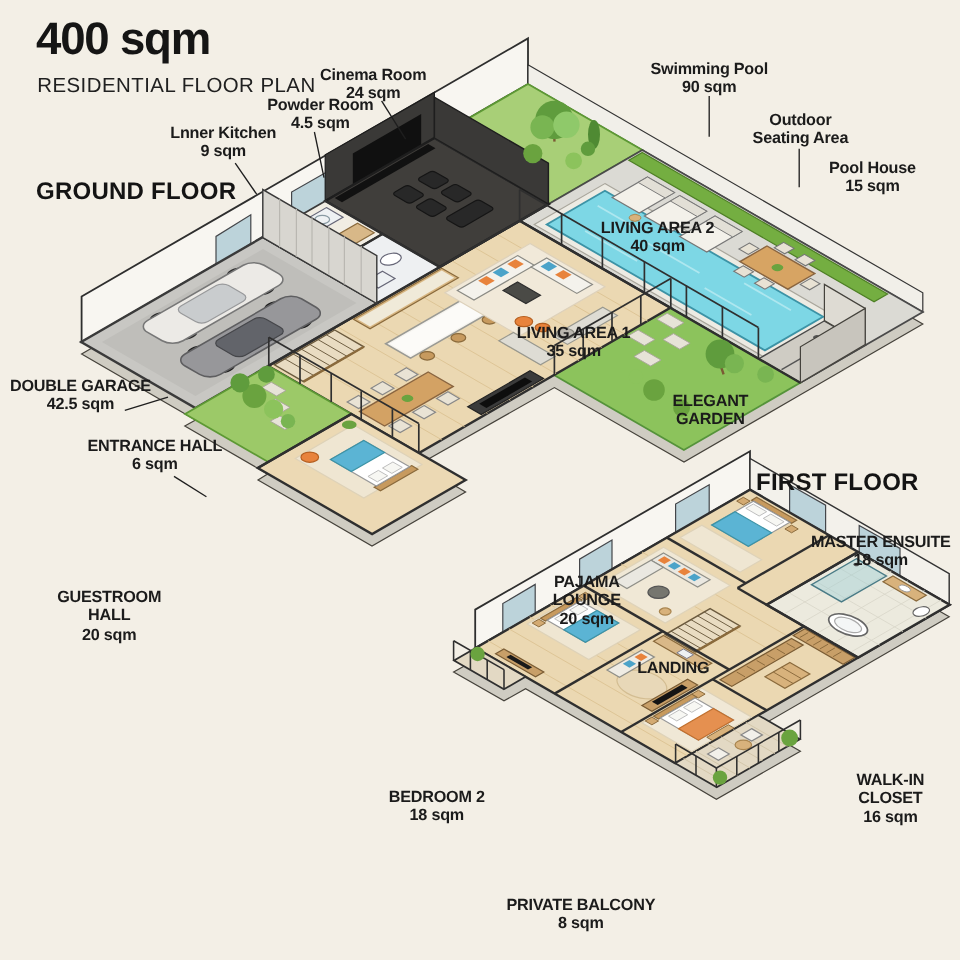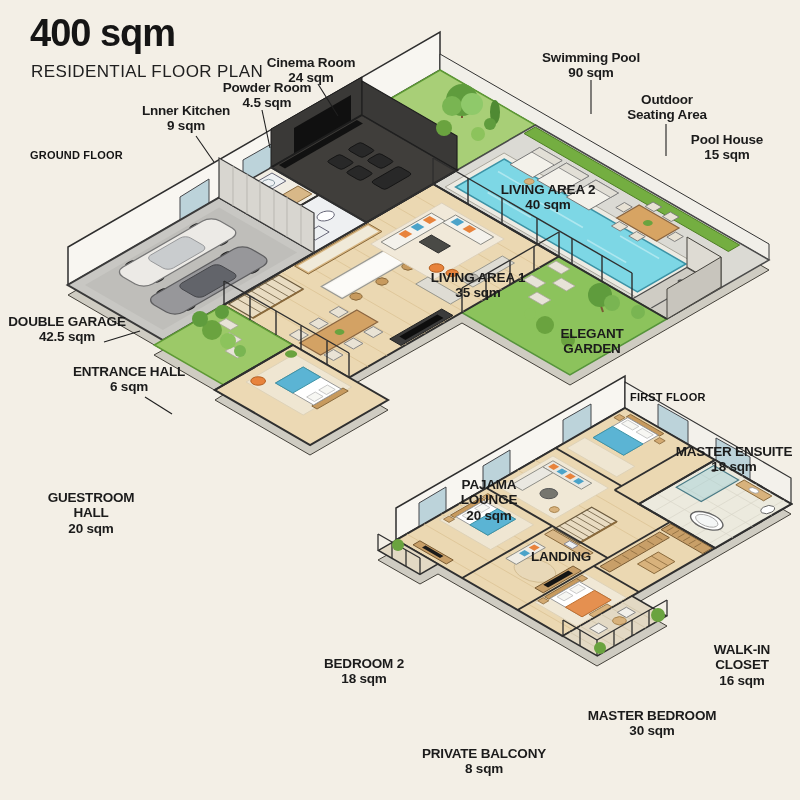--- a/index.html
+++ b/index.html
@@ -2,21 +2,21 @@
 <html><head>
 <meta charset="utf-8">
 <style>
   html,body{margin:0;padding:0}
   body{width:800px;height:800px;background:#f3efe6;font-family:"Liberation Sans",sans-serif;position:relative;overflow:hidden}
   .stage{position:absolute;inset:0}
   svg{position:absolute;left:0;top:0}
   .iso *{vector-effect:non-scaling-stroke}
   .title{position:absolute;left:30px;top:12px;font-size:38px;font-weight:800;color:#151515;letter-spacing:-1px}
   .subtitle{position:absolute;left:31px;top:62px;font-size:17px;font-weight:400;letter-spacing:.4px;color:#202020}
-  .floor-lbl{position:absolute;font-weight:700;font-size:11px;letter-spacing:.2px;color:#141414;white-space:nowrap}
+  .floor-lbl{position:absolute;font-weight:700;font-size:20px;letter-spacing:.2px;color:#141414;white-space:nowrap}
   .lbl{position:absolute;transform:translateX(-50%);text-align:center;font-weight:700;font-size:13.5px;line-height:1.14;color:#1b1b1b;letter-spacing:-.2px;white-space:nowrap}
   .lbl.wrap{white-space:normal}
   .lbl .ln{display:block}
   .lbl .ln:empty{display:none}
 </style>
 </head>
 <body>
 
 <div class="stage">
 
@@ -534,22 +534,18 @@
   <span class="ln">LANDING</span>
     </div>
 <div class="lbl wrap" style="left:742px;top:642px;width:72px">
   <span class="ln">WALK-IN CLOSET</span>
       <span class="ln">16 sqm</span>
     </div>
 <div class="lbl" style="left:364px;top:656px">
   <span class="ln">BEDROOM 2</span>
       <span class="ln">18 sqm</span>
     </div>
-<div class="lbl" style="left:652px;top:708px">
-  <span class="ln">MASTER BEDROOM</span>
-      <span class="ln">30 sqm</span>
-    </div>
 <div class="lbl" style="left:484px;top:746px">
   <span class="ln">PRIVATE BALCONY</span>
       <span class="ln">8 sqm</span>
     </div>
 
 </div>
 
 </body></html>

